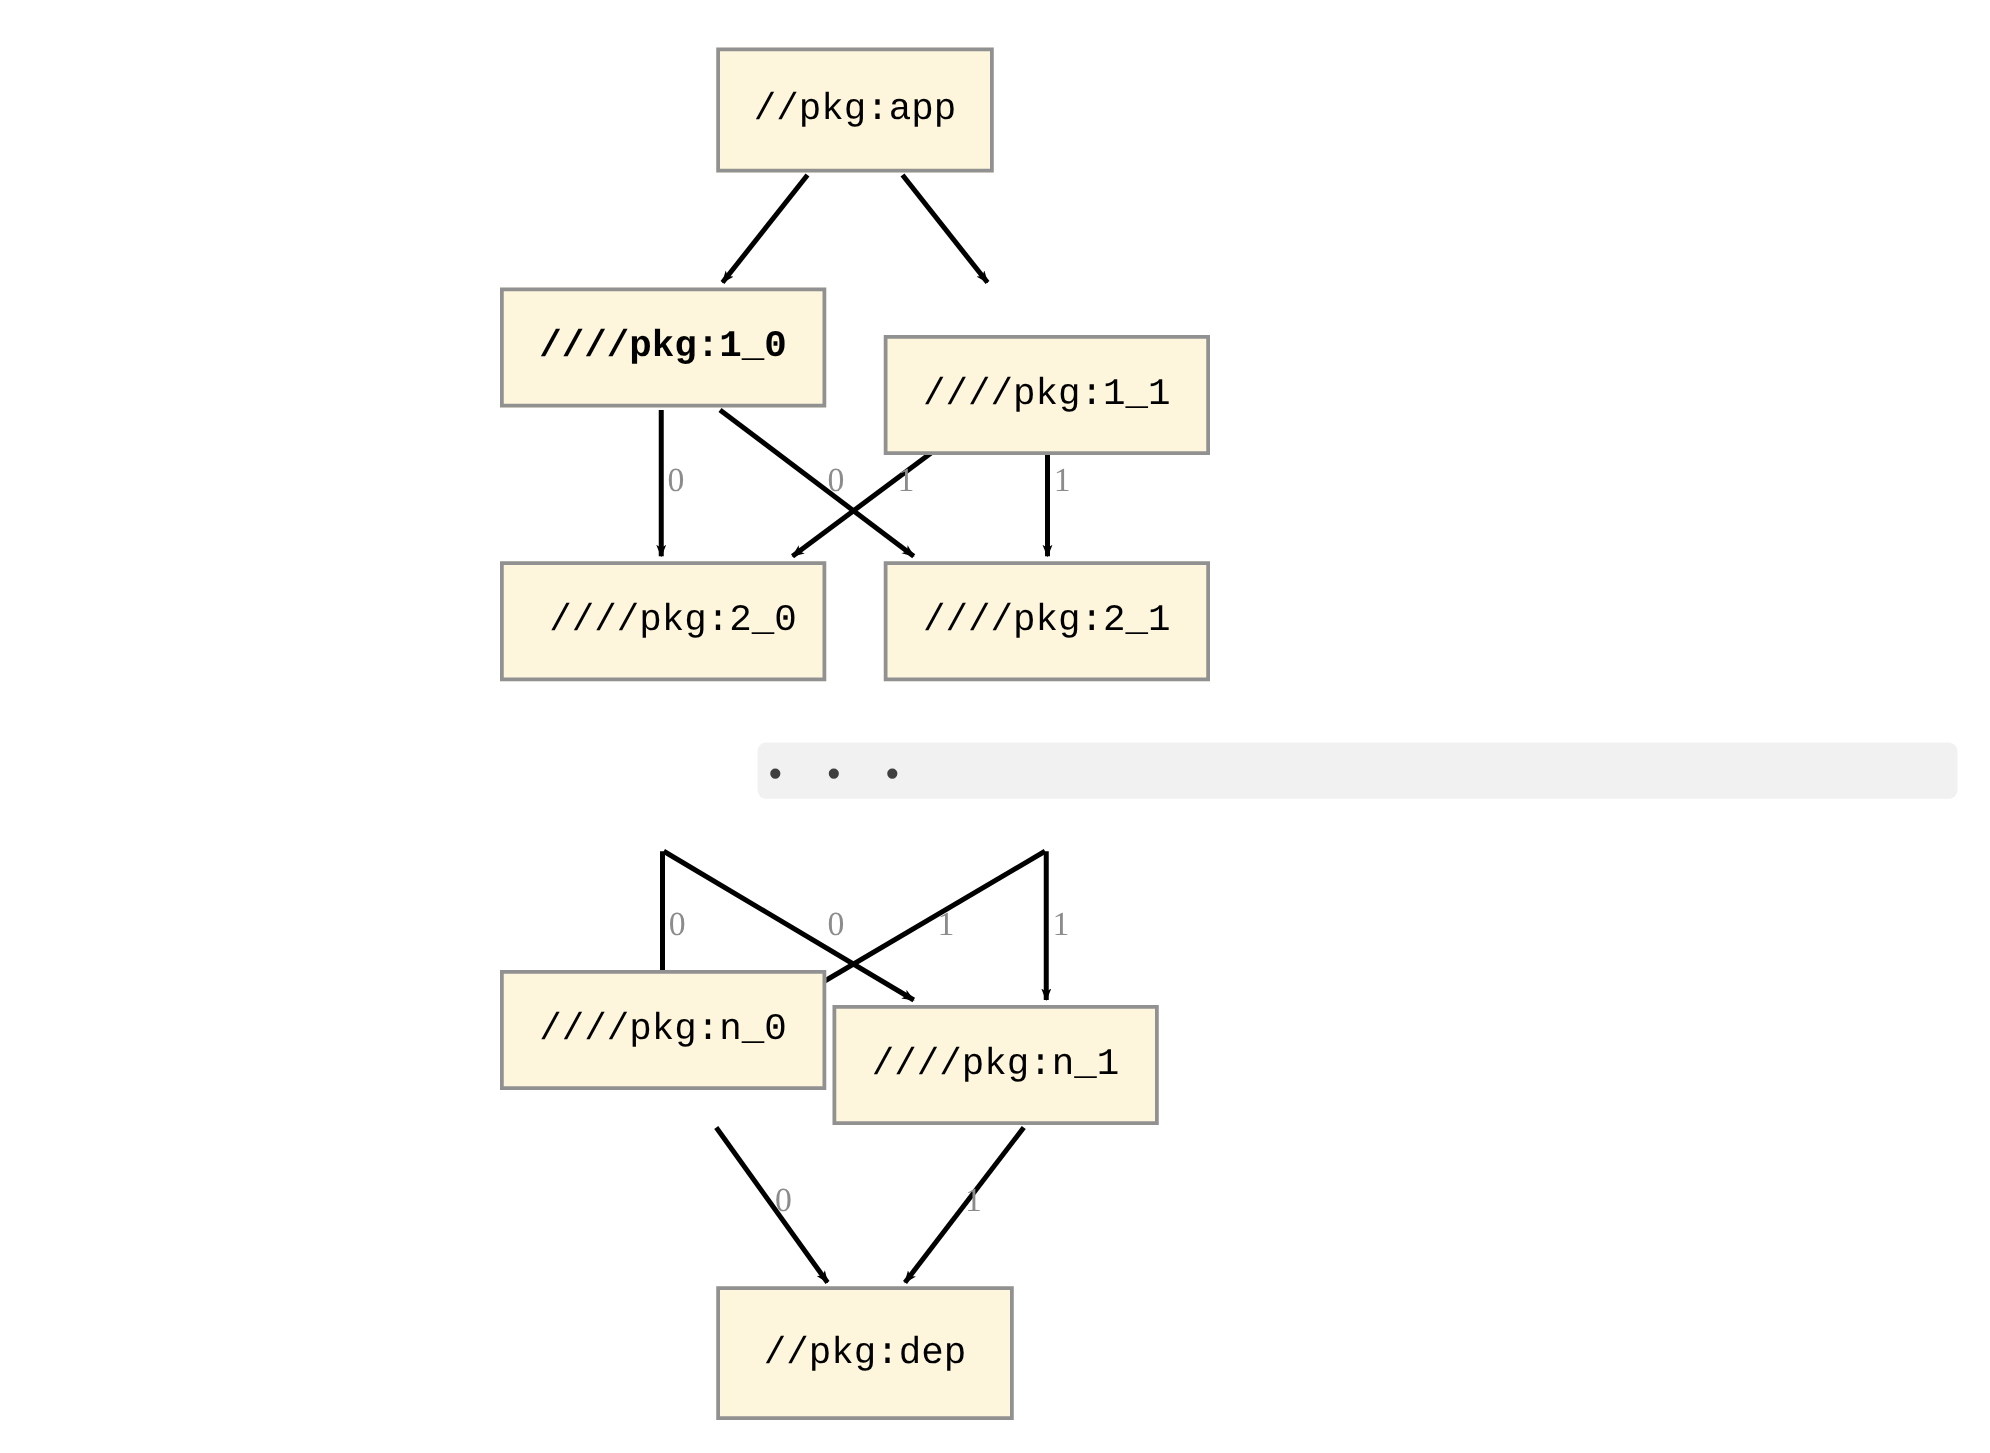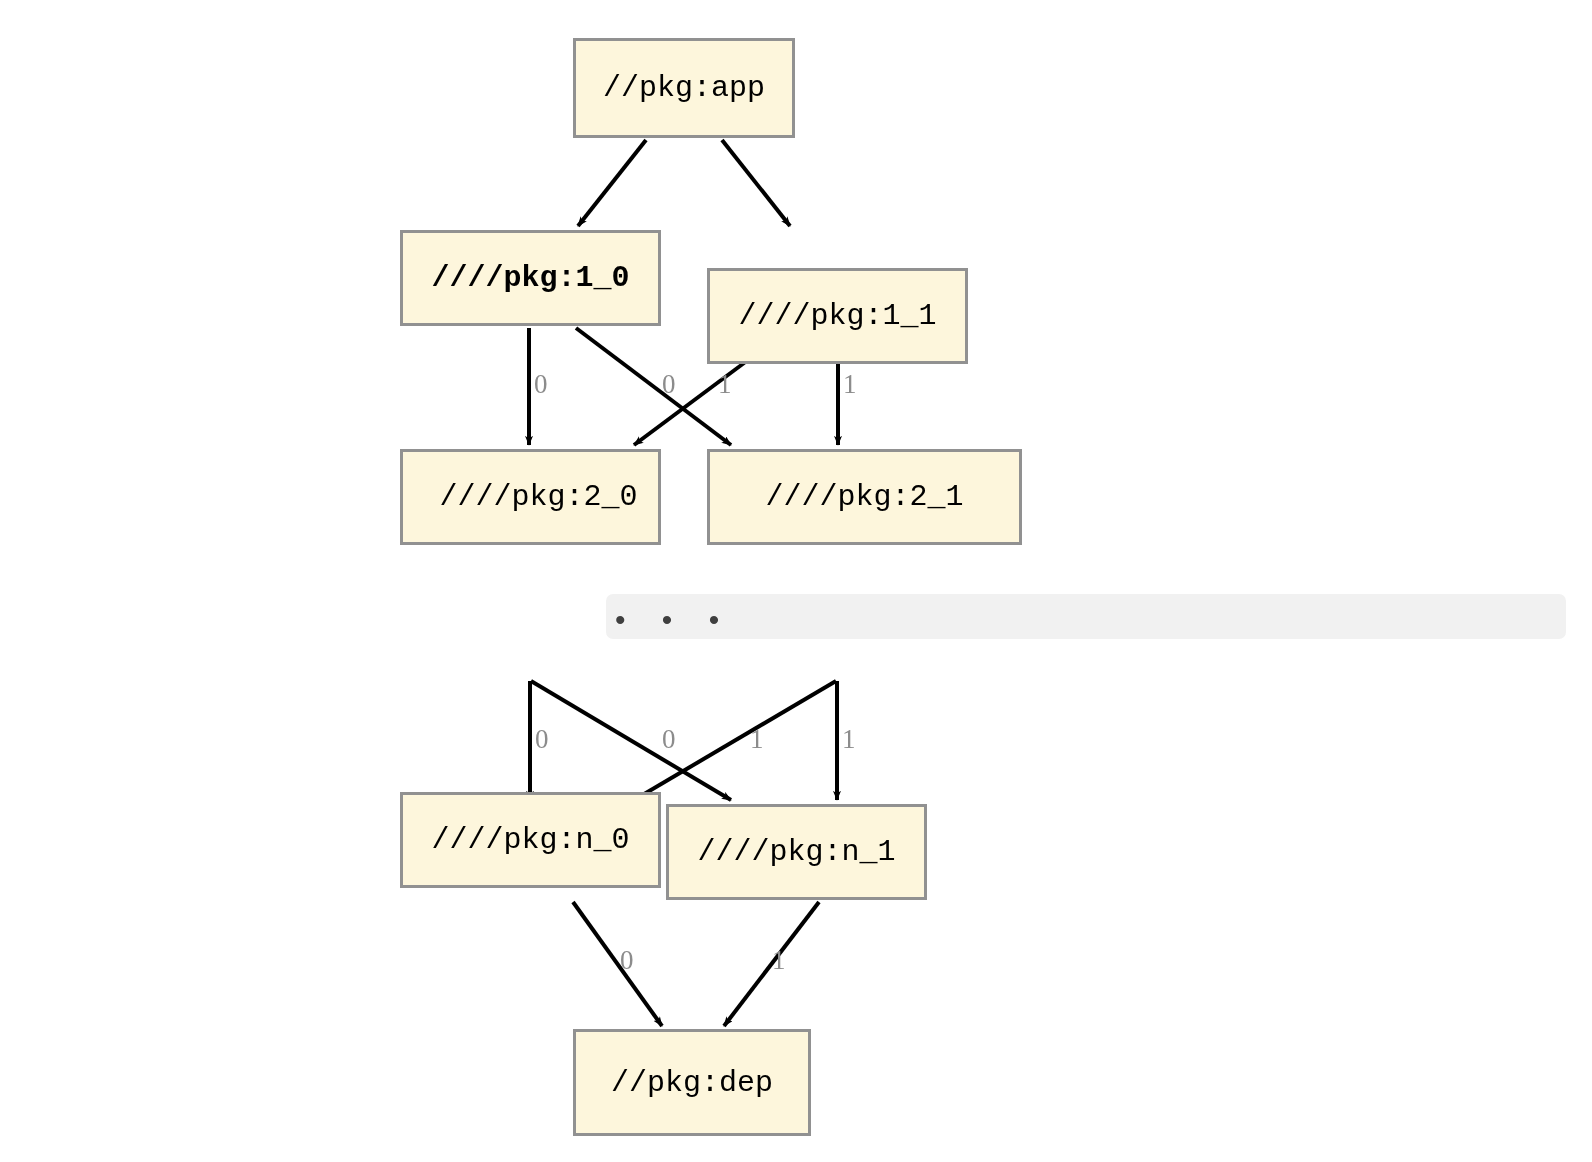--- a/index.html
+++ b/index.html
@@ -104,24 +104,24 @@
       </div>
       <div class="node-box" style="left: 400px; top: 230px; width: 261px; height: 96px; font-weight: bold;">
         <span class="node-label">////pkg:1_0</span>
       </div>
       <div class="node-box" style="left: 707px; top: 230px; width: 261px; height: 96px; margin-top: 38px;">
         <span class="node-label">////pkg:1_1</span>
       </div>
       <div class="node-box" style="left: 400px; top: 449px; width: 261px; height: 96px; padding-left: 16px;">
         <span class="node-label">////pkg:2_0</span>
       </div>
-      <div class="node-box" style="left: 707px; top: 449px; width: 315px; height: 96px;">
+      <div class="node-box" style="left: 707px; top: 449px; width: 261px; height: 96px;">
         <span class="node-label">////pkg:2_1</span>
       </div>
-      <div class="node-box" style="left: 400px; top: 792px; width: 261px; height: 96px;">
+      <div class="node-box" style="left: 400px; top: 776px; width: 261px; height: 96px;">
         <span class="node-label">////pkg:n_0</span>
       </div>
       <div class="node-box" style="left: 666px; top: 804px; width: 261px; height: 96px;">
         <span class="node-label">////pkg:n_1</span>
       </div>
       <div class="node-box" style="left: 573px; top: 1029px; width: 238px; height: 107px;">
         <span class="node-label">//pkg:dep</span>
       </div>
     </div>
   <div id="edge-labels-layer">

